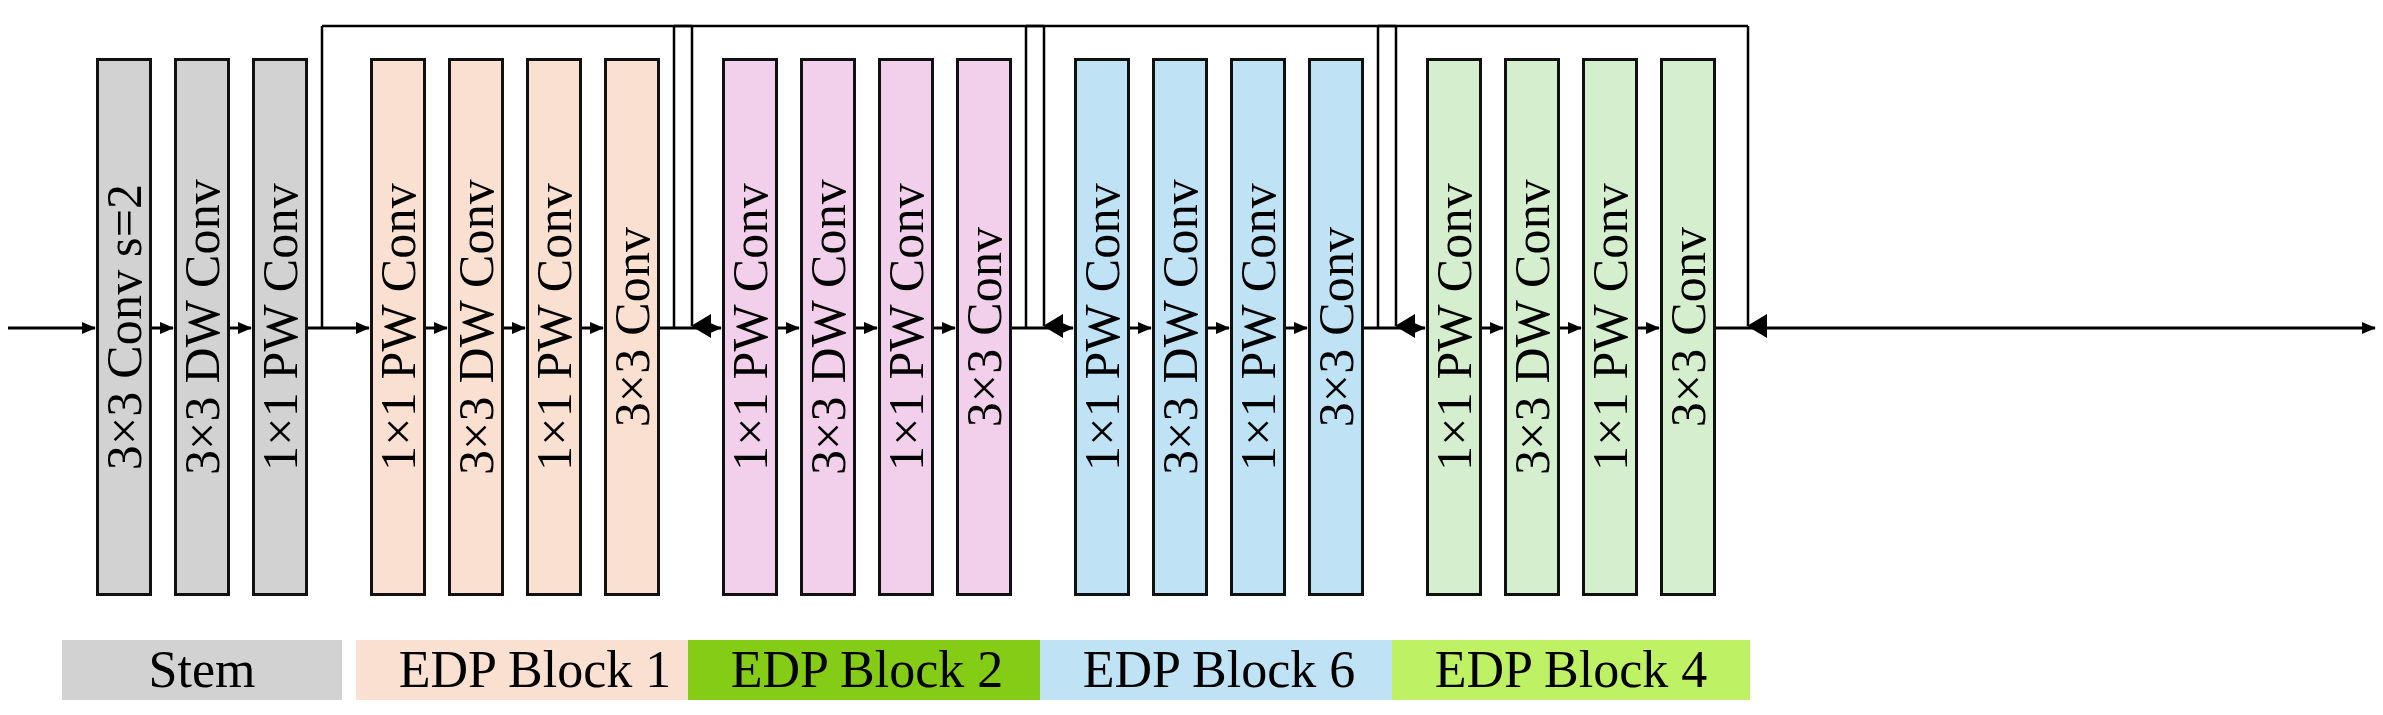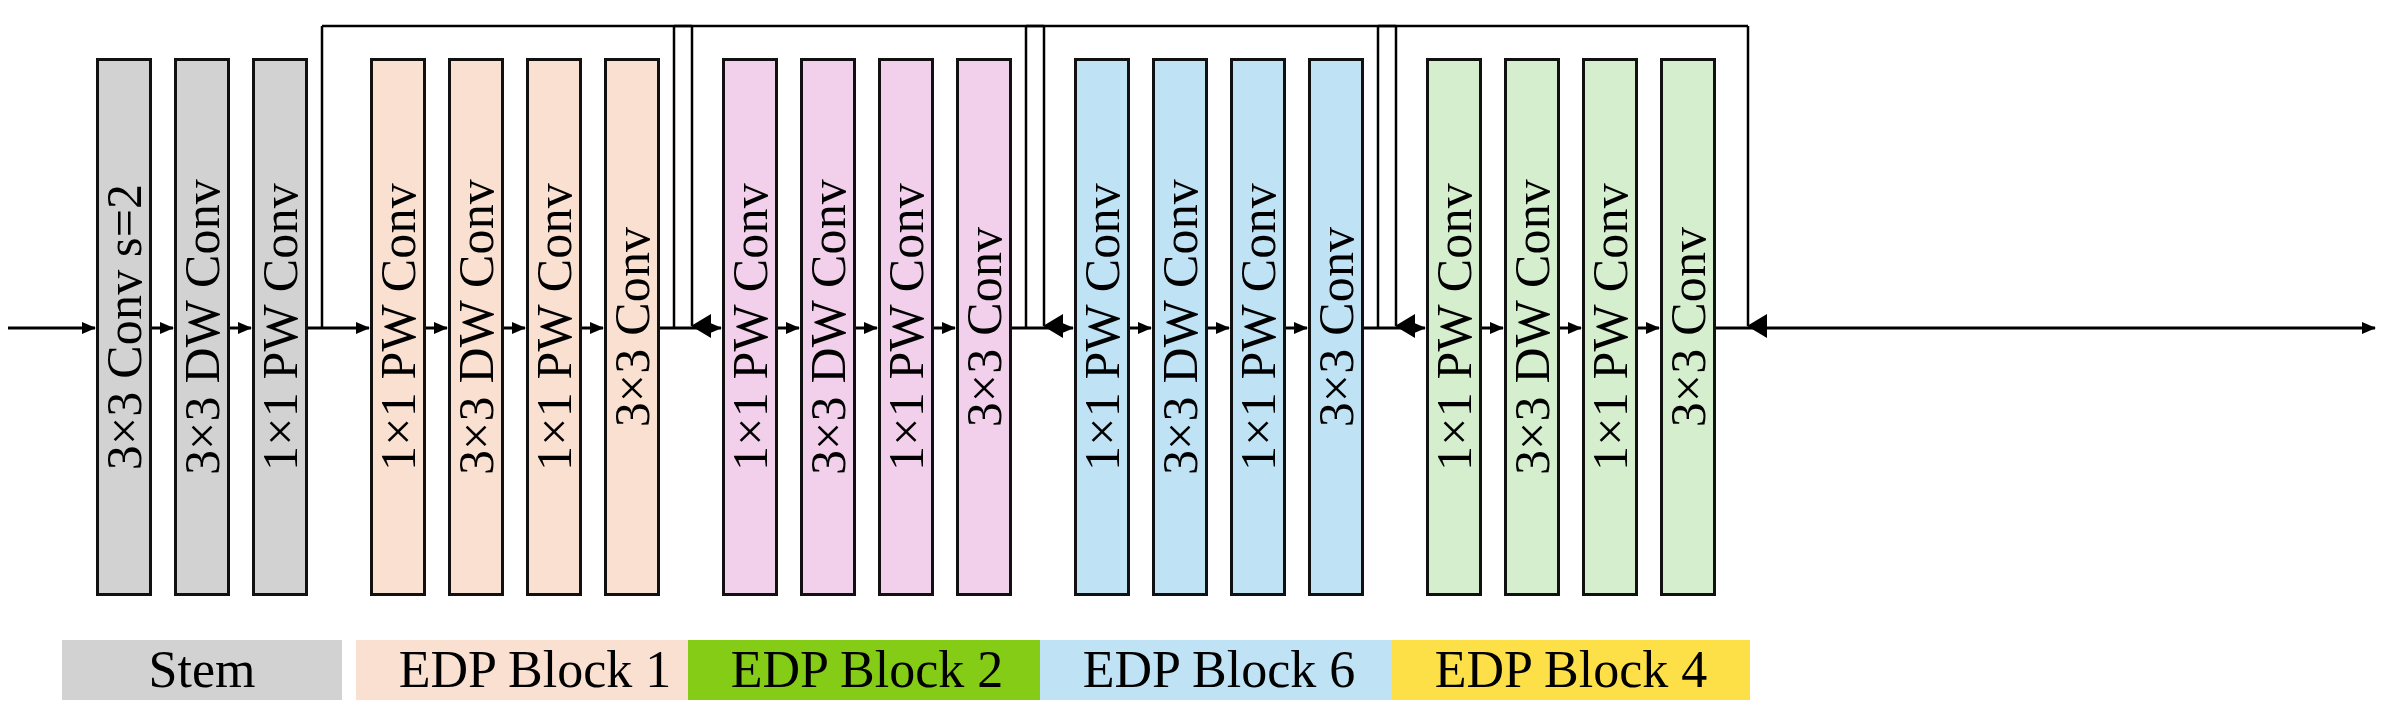--- a/index.html
+++ b/index.html
@@ -186,17 +186,17 @@
       </div>
       <div class="legend-chip" style="left: 356px; width: 358px; background: rgb(250, 224, 208);">
         <span class="legend-label">EDP Block 1</span>
       </div>
       <div class="legend-chip" style="left: 688px; width: 358px; background: #84cc16;">
         <span class="legend-label">EDP Block 2</span>
       </div>
       <div class="legend-chip" style="left: 1040px; width: 358px; background: rgb(191, 227, 245);">
         <span class="legend-label">EDP Block 6</span>
       </div>
-      <div class="legend-chip" style="left: 1392px; width: 358px; background: #fde047;">
+      <div class="legend-chip" style="left: 1392px; width: 358px; background: #bef264;">
         <span class="legend-label">EDP Block 4</span>
       </div>
     </div>
 </div>
 
 </body></html>

